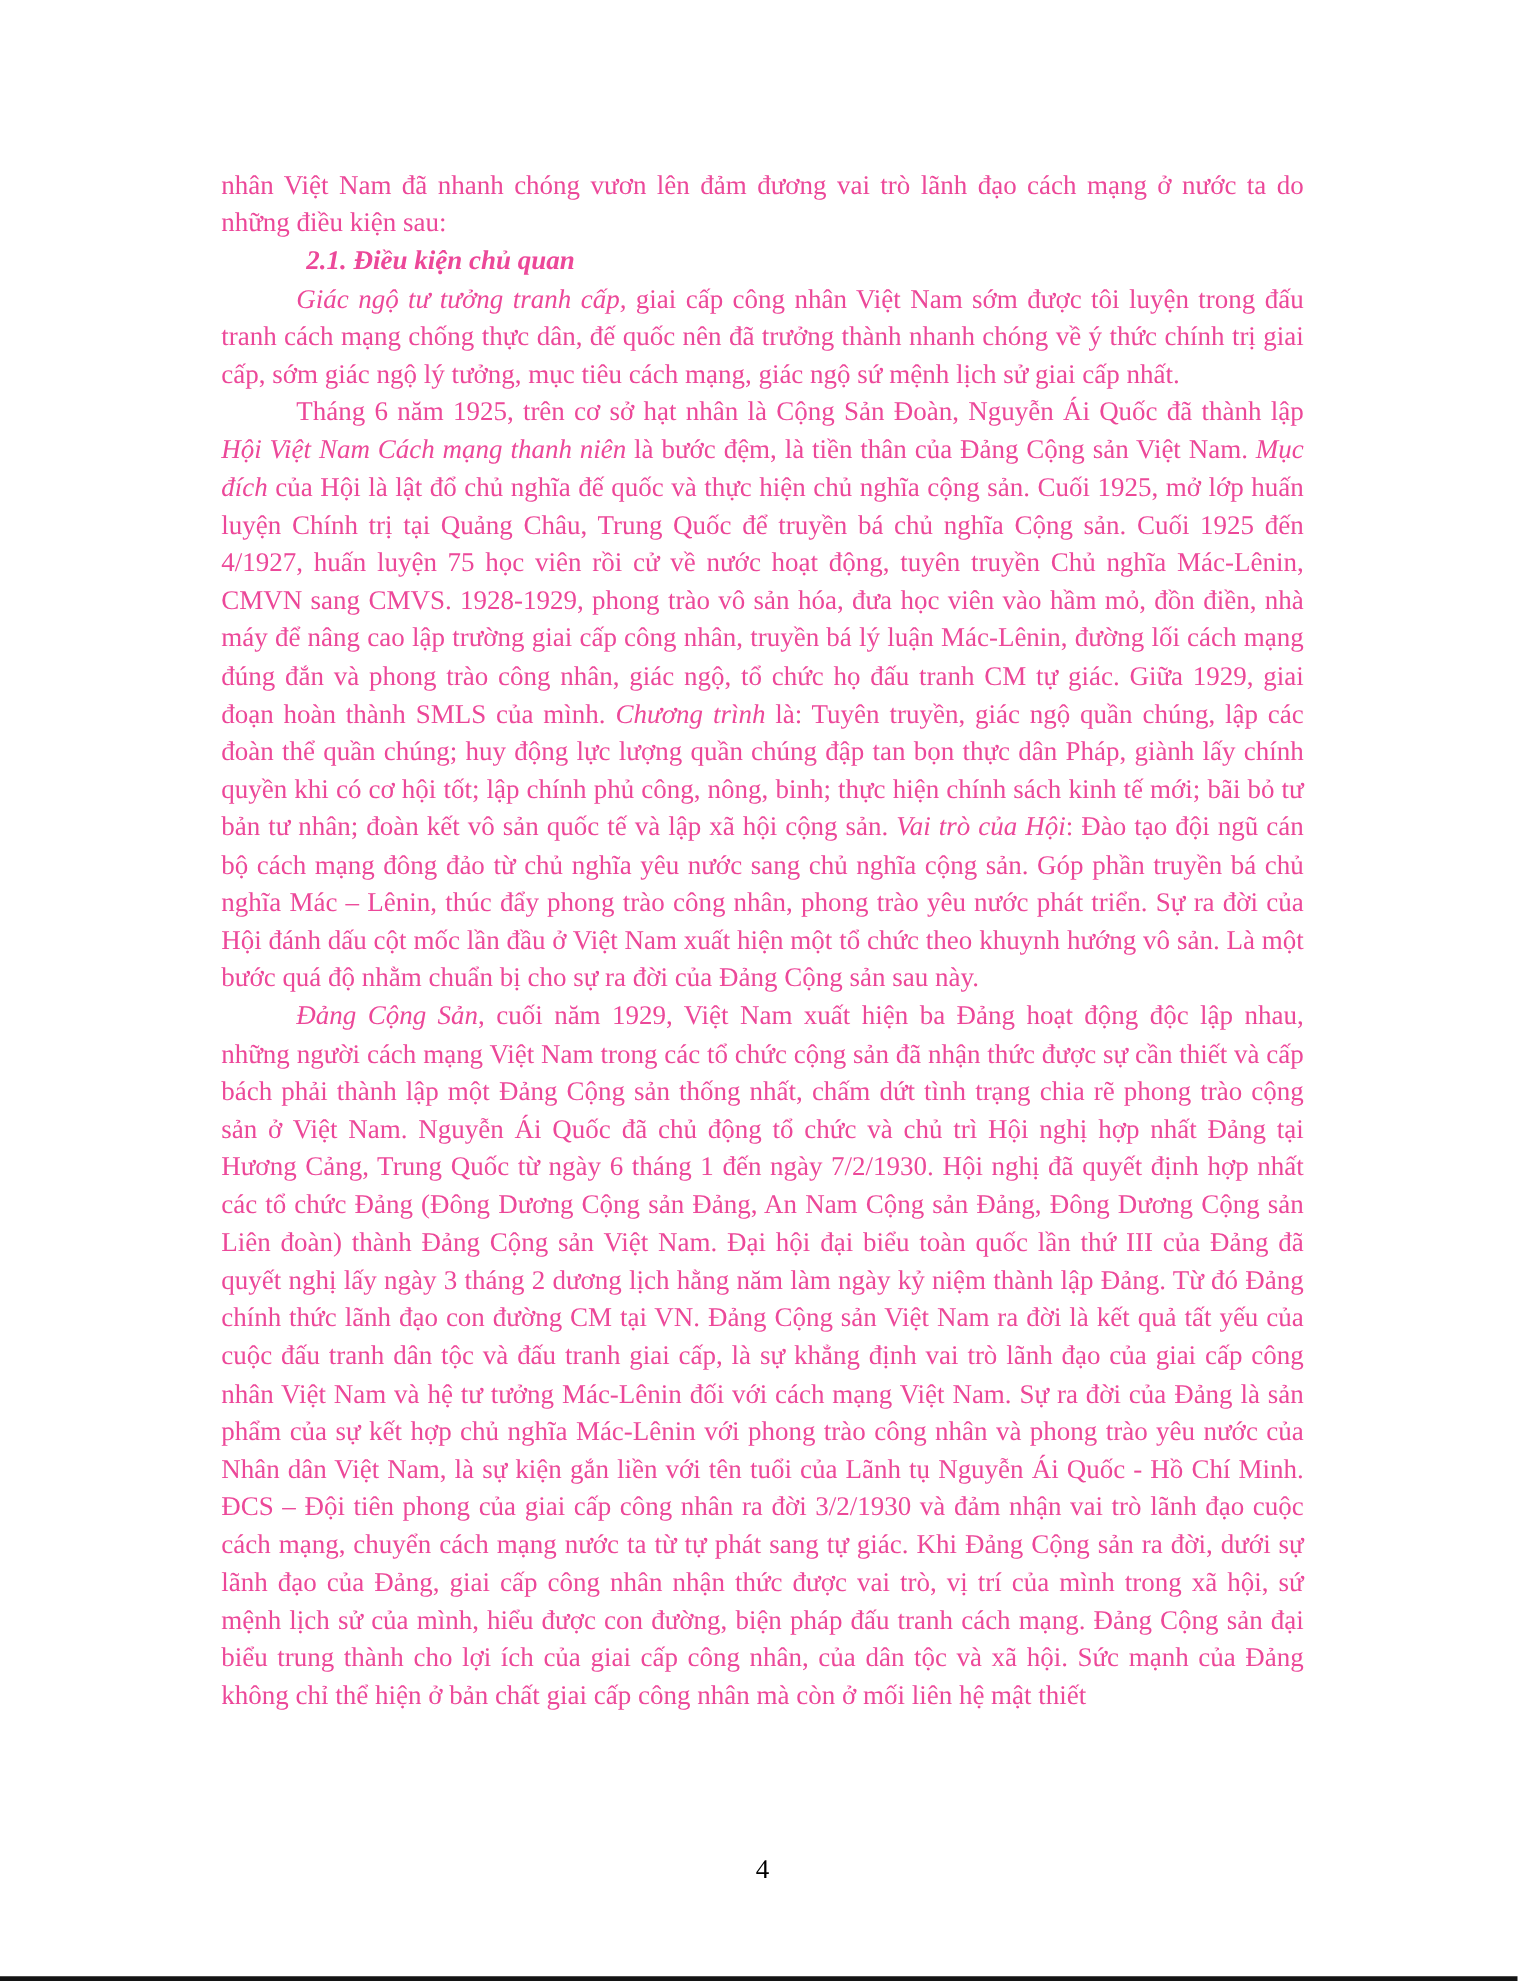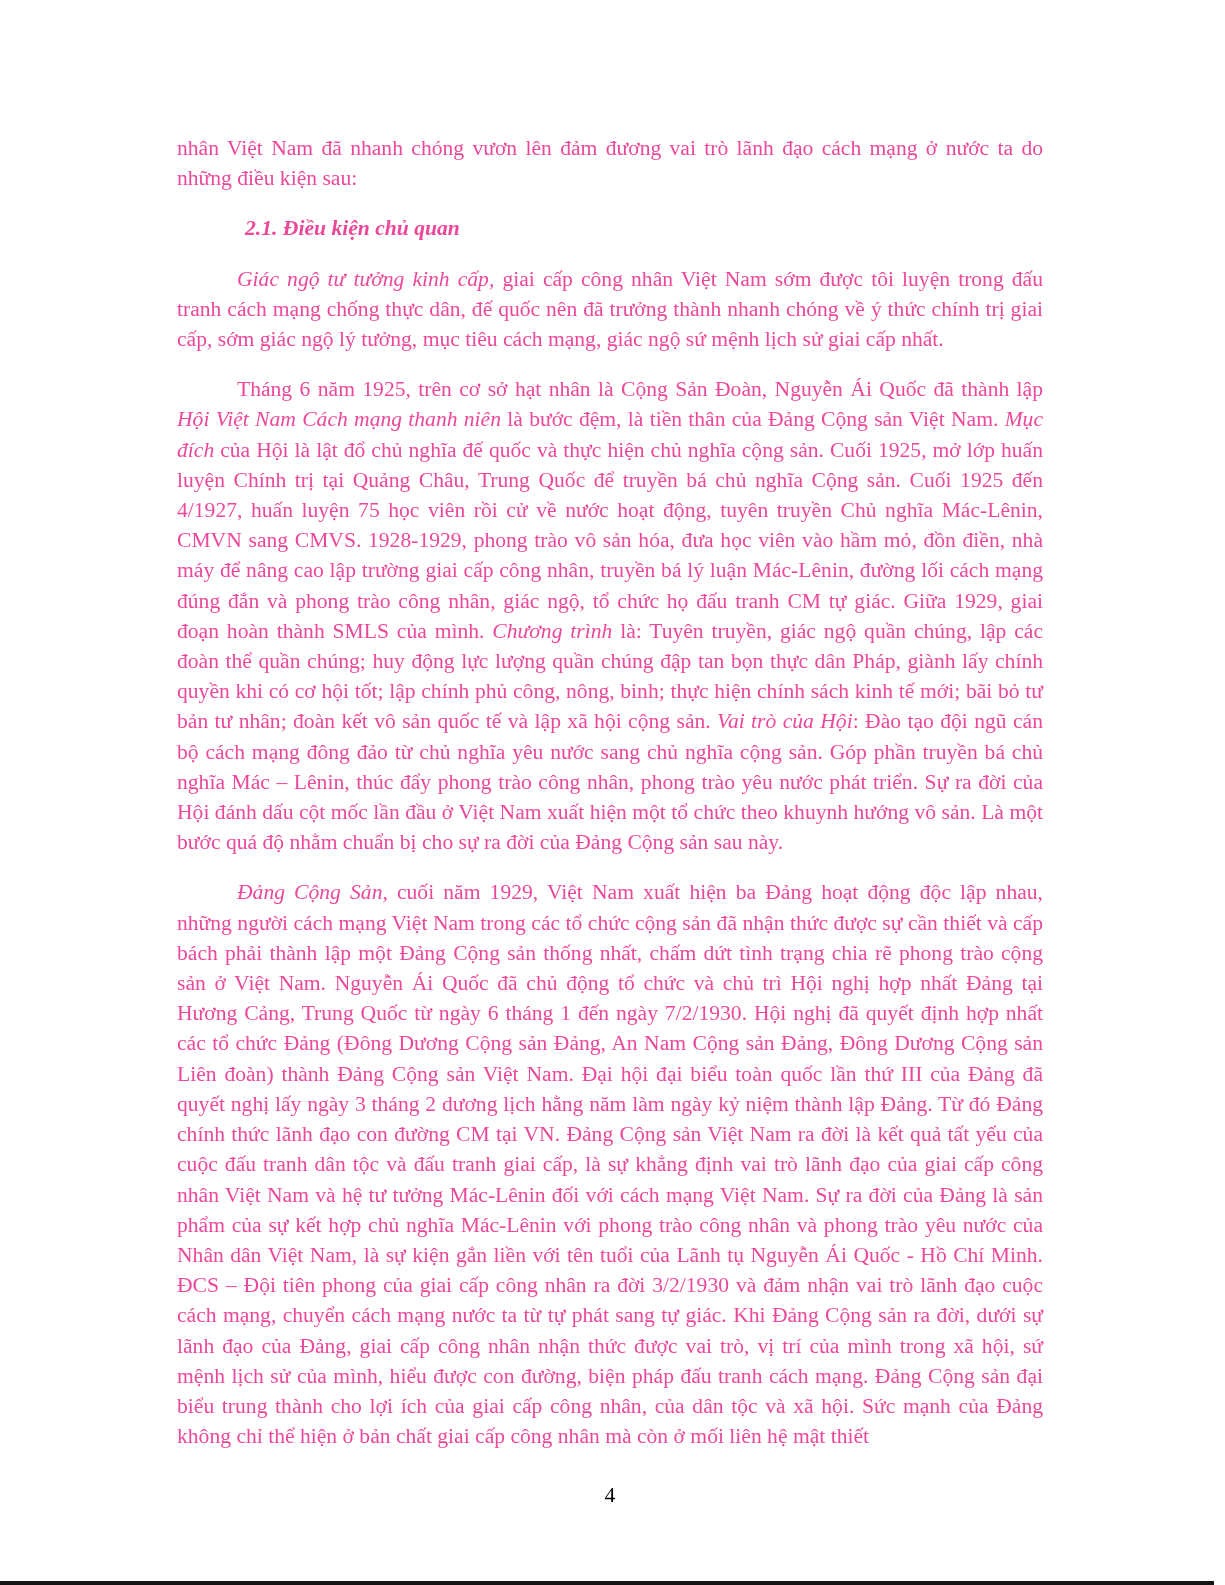--- a/index.html
+++ b/index.html
@@ -29,21 +29,20 @@
     line-height: 30.2px;
     text-align: justify;
     color: #ec4899;
   }
   .text-block p {
     margin: 0;
     padding: 0;
   }
   .text-block p.indent {
     text-indent: 60px;
-    margin-top: 20px;
   }
   .text-block p.heading {
     font-weight: bold;
     font-style: italic;
     text-align: left;
     text-indent: 68px;
   }
   .run-italic { font-style: italic; }
   .run-bold { font-weight: bold; }
   .page-number {
@@ -65,19 +64,19 @@
     background: #141414;
   }
 </style>
 </head>
 <body style="background: rgb(255, 255, 255); color: rgb(0, 0, 0);">
 
 <div class="page">
   <div class="text-block" id="text-block">
       <p class="body"><span class="">nhân Việt Nam đã nhanh chóng vươn lên đảm đương vai trò lãnh đạo cách mạng ở nước ta do những điều kiện sau:</span></p>
       <p class="heading indent"><span class="run-italic run-bold">2.1. Điều kiện chủ quan</span></p>
-      <p class="body indent"><span class="run-italic ">Giác ngộ tư tưởng kinh cấp,</span><span class=""> giai cấp công nhân Việt Nam sớm được tôi luyện trong đấu tranh cách mạng chống thực dân, đế quốc nên đã trưởng thành nhanh chóng về ý thức chính trị giai cấp, sớm giác ngộ lý tưởng, mục tiêu cách mạng, giác ngộ sứ mệnh lịch sử giai cấp nhất.</span></p>
+      <p class="body indent"><span class="run-italic ">Giác ngộ tư tưởng tranh cấp,</span><span class=""> giai cấp công nhân Việt Nam sớm được tôi luyện trong đấu tranh cách mạng chống thực dân, đế quốc nên đã trưởng thành nhanh chóng về ý thức chính trị giai cấp, sớm giác ngộ lý tưởng, mục tiêu cách mạng, giác ngộ sứ mệnh lịch sử giai cấp nhất.</span></p>
       <p class="body indent"><span class="">Tháng 6 năm 1925, trên cơ sở hạt nhân là Cộng Sản Đoàn, Nguyễn Ái Quốc đã thành lập </span><span class="run-italic ">Hội Việt Nam Cách mạng thanh niên</span><span class=""> là bước đệm, là tiền thân của Đảng Cộng sản Việt Nam. </span><span class="run-italic ">Mục đích</span><span class=""> của Hội là lật đổ chủ nghĩa đế quốc và thực hiện chủ nghĩa cộng sản. Cuối 1925, mở lớp huấn luyện Chính trị tại Quảng Châu, Trung Quốc để truyền bá chủ nghĩa Cộng sản. Cuối 1925 đến 4/1927, huấn luyện 75 học viên rồi cử về nước hoạt động, tuyên truyền Chủ nghĩa Mác-Lênin, CMVN sang CMVS. 1928-1929, phong trào vô sản hóa, đưa học viên vào hầm mỏ, đồn điền, nhà máy để nâng cao lập trường giai cấp công nhân, truyền bá lý luận Mác-Lênin, đường lối cách mạng đúng đắn và phong trào công nhân, giác ngộ, tổ chức họ đấu tranh CM tự giác. Giữa 1929, giai đoạn hoàn thành SMLS của mình. </span><span class="run-italic ">Chương trình</span><span class=""> là: Tuyên truyền, giác ngộ quần chúng, lập các đoàn thể quần chúng; huy động lực lượng quần chúng đập tan bọn thực dân Pháp, giành lấy chính quyền khi có cơ hội tốt; lập chính phủ công, nông, binh; thực hiện chính sách kinh tế mới; bãi bỏ tư bản tư nhân; đoàn kết vô sản quốc tế và lập xã hội cộng sản. </span><span class="run-italic ">Vai trò của Hội</span><span class="">: Đào tạo đội ngũ cán bộ cách mạng đông đảo từ chủ nghĩa yêu nước sang chủ nghĩa cộng sản. Góp phần truyền bá chủ nghĩa Mác – Lênin, thúc đẩy phong trào công nhân, phong trào yêu nước phát triển. Sự ra đời của Hội đánh dấu cột mốc lần đầu ở Việt Nam xuất hiện một tổ chức theo khuynh hướng vô sản. Là một bước quá độ nhằm chuẩn bị cho sự ra đời của Đảng Cộng sản sau này.</span></p>
       <p class="body indent"><span class="run-italic ">Đảng Cộng Sản</span><span class="">, cuối năm 1929, Việt Nam xuất hiện ba Đảng hoạt động độc lập nhau, những người cách mạng Việt Nam trong các tổ chức cộng sản đã nhận thức được sự cần thiết và cấp bách phải thành lập một Đảng Cộng sản thống nhất, chấm dứt tình trạng chia rẽ phong trào cộng sản ở Việt Nam. Nguyễn Ái Quốc đã chủ động tổ chức và chủ trì Hội nghị hợp nhất Đảng tại Hương Cảng, Trung Quốc từ ngày 6 tháng 1 đến ngày 7/2/1930. Hội nghị đã quyết định hợp nhất các tổ chức Đảng (Đông Dương Cộng sản Đảng, An Nam Cộng sản Đảng, Đông Dương Cộng sản Liên đoàn) thành Đảng Cộng sản Việt Nam. Đại hội đại biểu toàn quốc lần thứ III của Đảng đã quyết nghị lấy ngày 3 tháng 2 dương lịch hằng năm làm ngày kỷ niệm thành lập Đảng. Từ đó Đảng chính thức lãnh đạo con đường CM tại VN. Đảng Cộng sản Việt Nam ra đời là kết quả tất yếu của cuộc đấu tranh dân tộc và đấu tranh giai cấp, là sự khẳng định vai trò lãnh đạo của giai cấp công nhân Việt Nam và hệ tư tưởng Mác-Lênin đối với cách mạng Việt Nam. Sự ra đời của Đảng là sản phẩm của sự kết hợp chủ nghĩa Mác-Lênin với phong trào công nhân và phong trào yêu nước của Nhân dân Việt Nam, là sự kiện gắn liền với tên tuổi của Lãnh tụ Nguyễn Ái Quốc - Hồ Chí Minh. ĐCS – Đội tiên phong của giai cấp công nhân ra đời 3/2/1930 và đảm nhận vai trò lãnh đạo cuộc cách mạng, chuyển cách mạng nước ta từ tự phát sang tự giác. Khi Đảng Cộng sản ra đời, dưới sự lãnh đạo của Đảng, giai cấp công nhân nhận thức được vai trò, vị trí của mình trong xã hội, sứ mệnh lịch sử của mình, hiểu được con đường, biện pháp đấu tranh cách mạng. Đảng Cộng sản đại biểu trung thành cho lợi ích của giai cấp công nhân, của dân tộc và xã hội. Sức mạnh của Đảng không chỉ thể hiện ở bản chất giai cấp công nhân mà còn ở mối liên hệ mật thiết</span></p>
     </div>
   <div class="page-number">4</div>
   <div class="bottom-bar" style="background: rgb(20, 20, 20);"></div>
 </div>
 
 </body></html>

